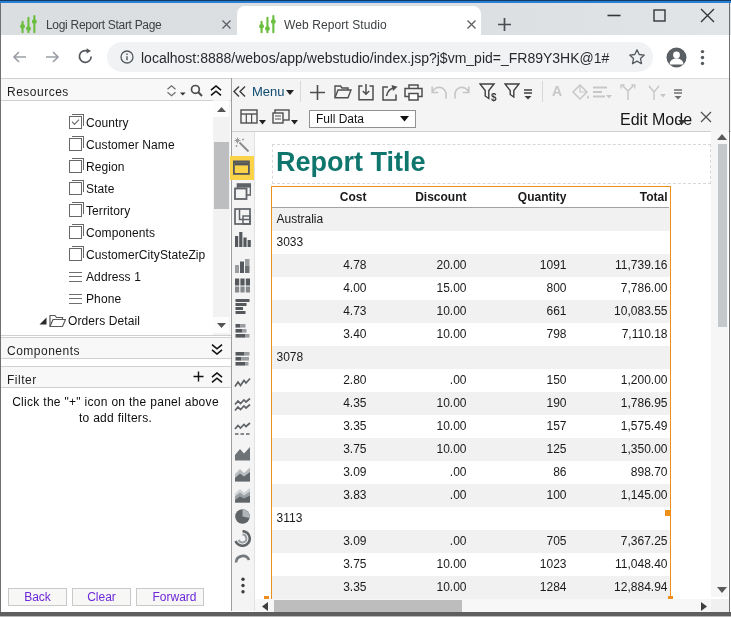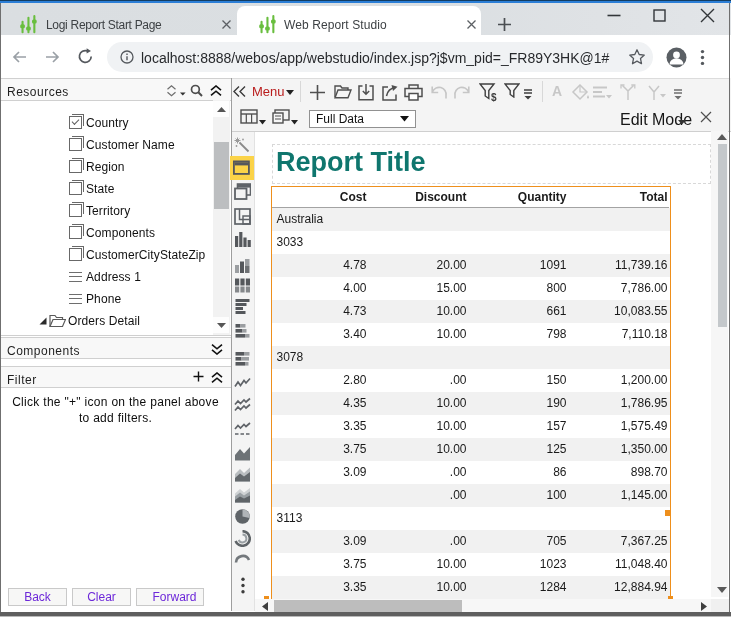--- a/index.html
+++ b/index.html
@@ -228,21 +228,21 @@
 
 <div class="abs" id="mainbar1"></div>
 <div class="abs" id="mainbar2"></div>
 <div class="abs" id="vtools"></div>
 <div class="abs" id="report"></div>
 
 <div class="abs" style="left:232px;top:78px;width:497px;height:1px;background:#dcdcdc;"></div>
 <svg class="abs" style="left:233px;top:86px;" width="13" height="11" viewBox="0 0 13 11">
     <path d="M6 0.5 L1 5.5 L6 10.5 M12 0.5 L7 5.5 L12 10.5" stroke="#3a3a3a" stroke-width="1.4" fill="none"></path>
   </svg>
-<div class="abs" style="left:252px;top:84px;font-size:13px;color:#b91c1c;">Menu</div>
+<div class="abs" style="left:252px;top:84px;font-size:13px;color:#0c4a6e;">Menu</div>
 <svg class="abs" style="left:286px;top:90px;" width="8" height="5" viewBox="0 0 8 5">
     <path d="M0 0 H8 L4 5 Z" fill="#222"></path>
   </svg>
 <div class="abs" style="left:300px;top:81px;width:1px;height:21px;background:#d8d8d8;"></div>
 <svg class="abs" style="left:309px;top:84px;" width="17" height="17" viewBox="0 0 17 17">
     <path d="M8.5 1 V16 M1 8.5 H16" stroke="#4f4f4f" stroke-width="1.6"></path>
   </svg>
 <svg class="abs" style="left:334px;top:85px;" width="18" height="14" viewBox="0 0 18 14">
     <path d="M1 12 V1 H6.5 L8 3 H14 V5" fill="none" stroke="#4f4f4f" stroke-width="1.4"></path>
     <path d="M1 12.8 L4 5 H17 L14 12.8 Z" fill="none" stroke="#4f4f4f" stroke-width="1.4"></path>
@@ -510,20 +510,21 @@
       <span class="cell c3">125</span>
       <span class="cell c4">1,350.00</span>
     </div>
   <div class="trow">
       <span class="cell c1">3.09</span>
       <span class="cell c2">.00</span>
       <span class="cell c3">86</span>
       <span class="cell c4">898.70</span>
     </div>
   <div class="trow g">
+      <span class="cell c1">3.83</span>
       <span class="cell c2">.00</span>
       <span class="cell c3">100</span>
       <span class="cell c4">1,145.00</span>
     </div>
   <div class="trow">
       <span class="grp">3113</span>
     </div>
   <div class="trow g">
       <span class="cell c1">3.09</span>
       <span class="cell c2">.00</span>

